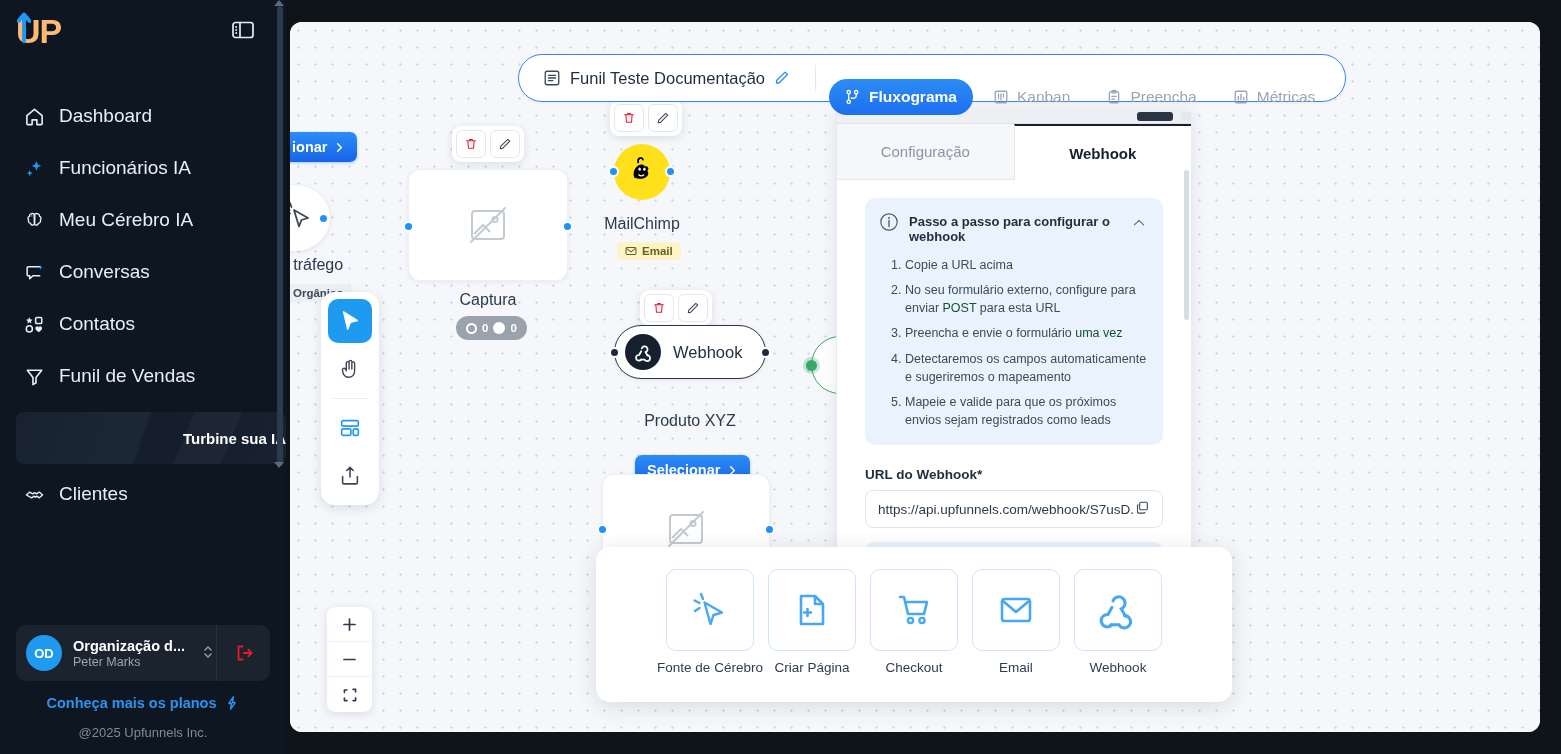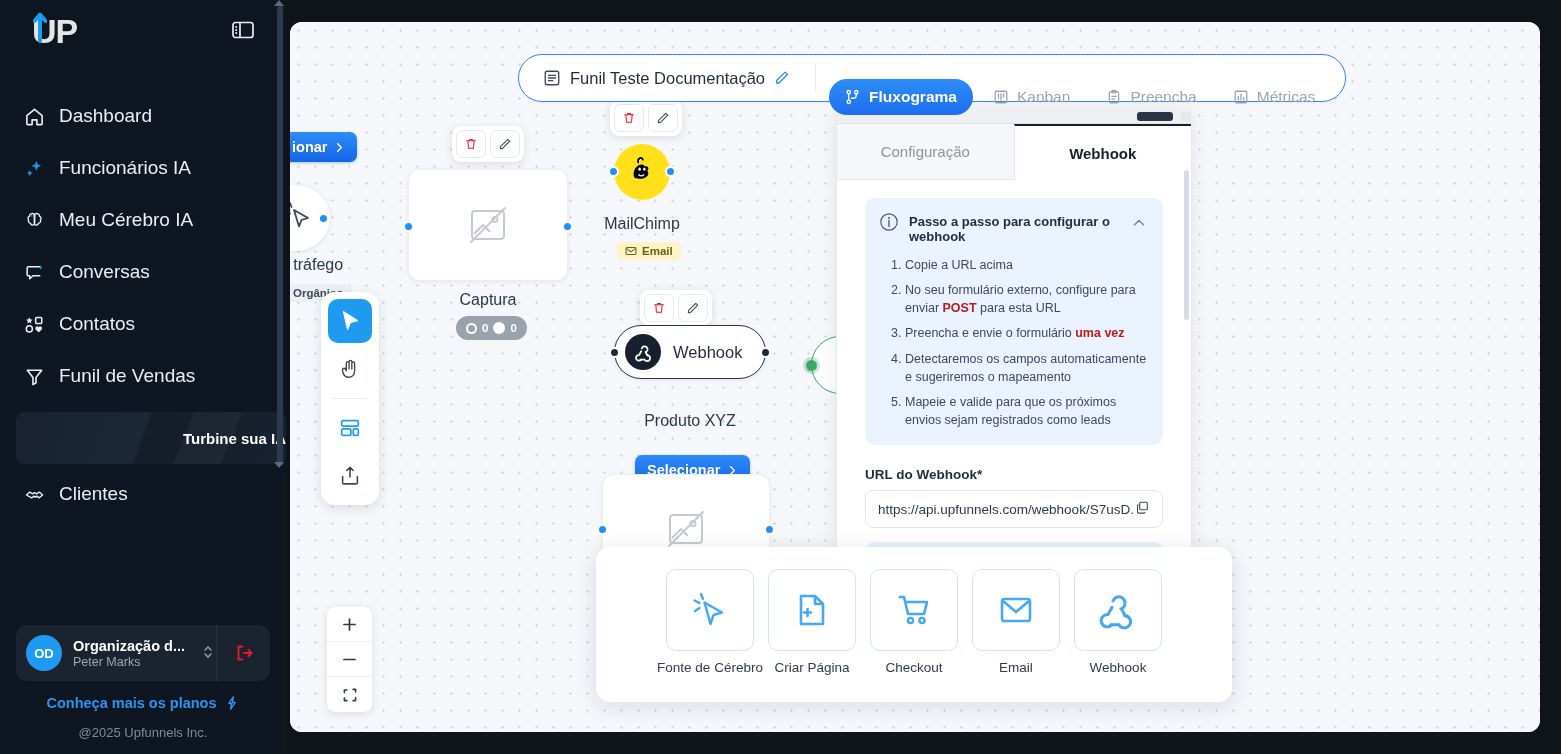--- a/index.html
+++ b/index.html
@@ -12,22 +12,22 @@
   #app { position: relative; width: 1561px; height: 754px; background: #0f1419; }
 
   
   #sidebar {
     position: absolute; left: 0; top: 0; width: 286px; height: 754px;
     background: #0e1621;
     display: flex; flex-direction: column;
   }
   .sb-top { position: relative; height: 76px; }
   .logo {
-    position: absolute; left: 32px; top: 14px;
-    font-size: 34px; font-weight: 800; color: #e5e5e5; letter-spacing: -1px;
+    position: absolute; left: 16px; top: 14px;
+    font-size: 34px; font-weight: 800; color: #fdba74; letter-spacing: -1px;
     line-height: 1;
   }
   .logo .arrowup {
     position: absolute; left: 1px; top: -4px; width: 14px; height: 34px;
   }
   .panel-toggle {
     position: absolute; right: 32px; top: 20px; width: 22px; height: 20px;
     cursor: pointer;
   }
   .sb-nav { margin-top: 14px; }
@@ -222,21 +222,21 @@
   }
   .rp-body { padding:18px 28px 0 28px; }
   .info-card {
     background:#EAF2FE; border-radius:10px; padding:14px 16px 16px 14px;
   }
   .info-head { display:flex; align-items:flex-start; gap:10px; }
   .info-title { flex:1; font-size:13px; font-weight:700; color:#1f2d3d; padding-top:2px;}
   .steps { margin: 12px 0 0 26px; padding:0; list-style: decimal; }
   .steps li { font-size:12.5px; color:#3d4a5a; line-height:1.45; margin-bottom:7px; }
   .steps li:last-child{margin-bottom:0;}
-  .steps b { font-weight:700; color:#b91c1c; }
+  .steps b { font-weight:400; color:#14532d; }
   .field-label { font-size:13.5px; font-weight:700; color:#1f2d3d; margin:22px 0 8px 0;}
   .url-box {
     height:38px; border:1px solid #e1e6ed; border-radius:8px;
     display:flex; align-items:center; padding:0 12px;
     font-size:13.5px; color:#2b3a4a;
   }
   .url-txt { flex:1; overflow:hidden; white-space:nowrap; }
   .copy-ic { cursor:pointer; }
   .wait-box {
     margin-top:14px; background:#E8F2FD; border-radius:9px;

